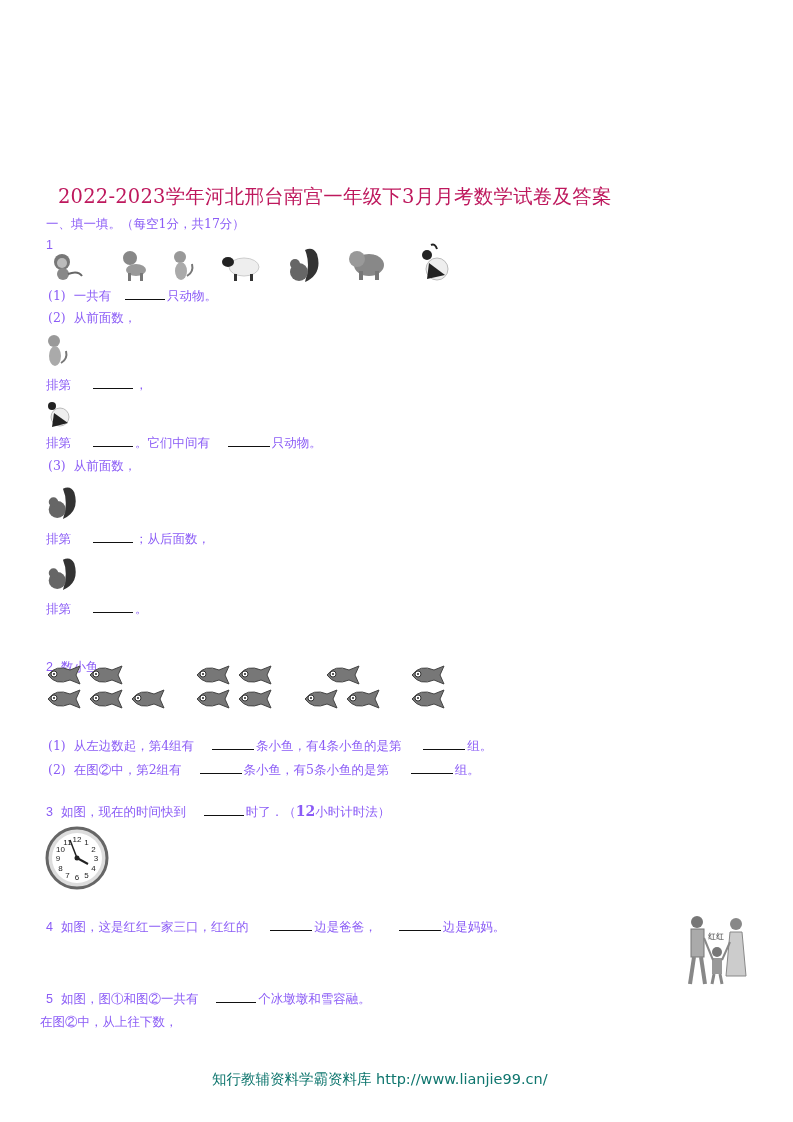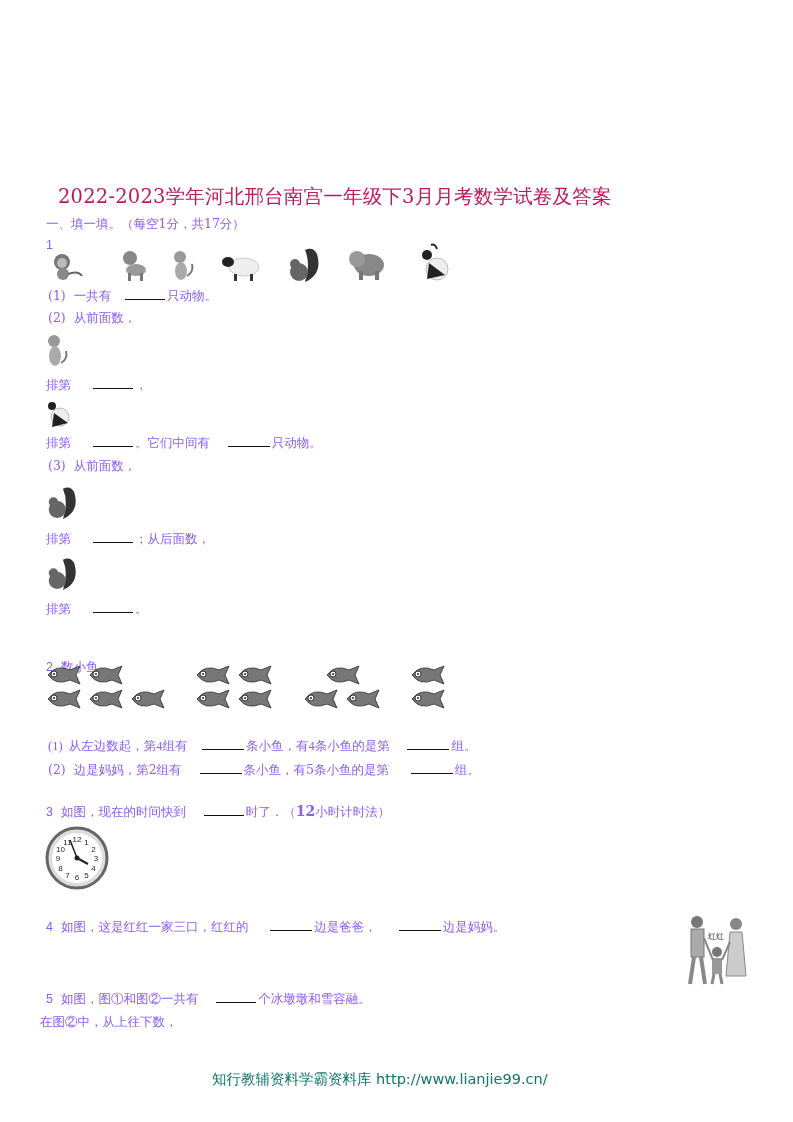--- a/index.html
+++ b/index.html
@@ -180,25 +180,25 @@
         <circle cx="8" cy="10" r="3" fill="#fff" stroke="#333"></circle>
         <circle cx="8" cy="10" r="1" fill="#222"></circle>
       </svg></div>
     <div class="fish" style="left: 410px; top: 688px;"><svg viewBox="0 0 38 22" width="38" height="22">
         <path d="M2 11 Q10 0 24 6 L34 2 L30 11 L34 20 L24 16 Q10 22 2 11Z" fill="#777" stroke="#444" stroke-width="1"></path>
         <circle cx="8" cy="10" r="3" fill="#fff" stroke="#333"></circle>
         <circle cx="8" cy="10" r="1" fill="#222"></circle>
       </svg></div>
   </div>
 
-<div class="abs txt" style="left:48px;top:737px;font-family:Liberation Serif, serif;">
+<div class="abs txt" style="left:48px;top:737px;">
   <span>(1)</span>&nbsp;&nbsp;<span>从左边数起，第4组有</span>&nbsp;&nbsp;&nbsp;&nbsp;<span class="blank w42"></span><span>条小鱼，有4条小鱼的是第</span>&nbsp;&nbsp;&nbsp;&nbsp;&nbsp;<span class="blank w42"></span><span>组。</span>
 </div>
 <div class="abs txt" style="left:48px;top:761px;">
-  <span>(2)</span>&nbsp;&nbsp;<span>边是妈妈，第2组有</span>&nbsp;&nbsp;&nbsp;&nbsp;<span class="blank w42"></span><span>条小鱼，有5条小鱼的是第</span>&nbsp;&nbsp;&nbsp;&nbsp;&nbsp;<span class="blank w42"></span><span>组。</span>
+  <span>(2)</span>&nbsp;&nbsp;<span>在图②中，第2组有</span>&nbsp;&nbsp;&nbsp;&nbsp;<span class="blank w42"></span><span>条小鱼，有5条小鱼的是第</span>&nbsp;&nbsp;&nbsp;&nbsp;&nbsp;<span class="blank w42"></span><span>组。</span>
 </div>
 
 <div class="abs txt" style="left:46px;top:803px;">
   <span class="qnum">3</span>&nbsp;&nbsp;<span>如图，现在的时间快到</span>&nbsp;&nbsp;&nbsp;&nbsp;<span class="blank w40"></span><span>时了．（</span><b style="font-size:14px;">12</b><span>小时计时法）</span>
 </div>
 <svg class="abs" style="left:44px;top:826px;" width="66" height="64" viewBox="0 0 66 64">
   <circle cx="33" cy="32" r="30" fill="#ddd" stroke="#666" stroke-width="3"></circle>
   <circle cx="33" cy="32" r="25" fill="#fff"></circle>
   <g id="clock-nums" font-family="Liberation Sans, sans-serif" font-size="8" fill="#222" text-anchor="middle">
       <text x="33.0" y="16.0">12</text>

